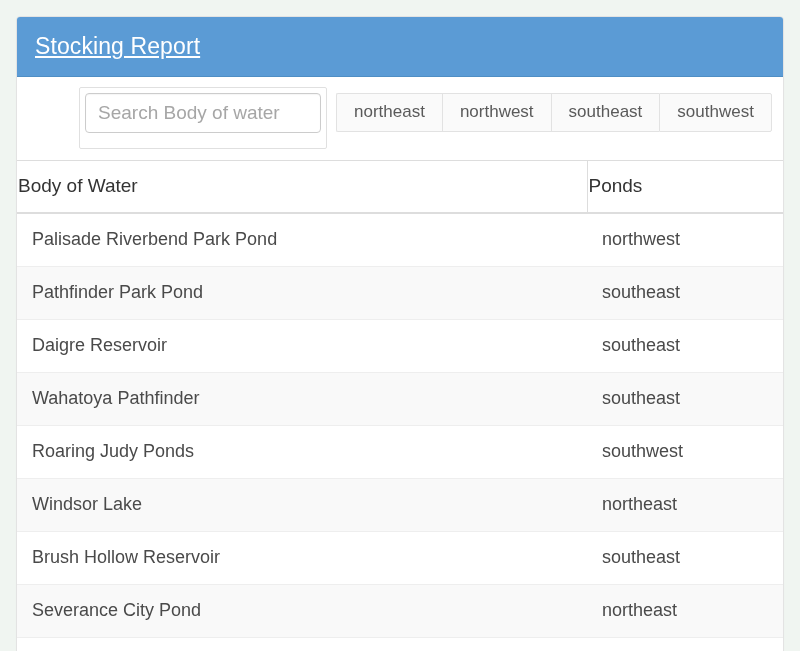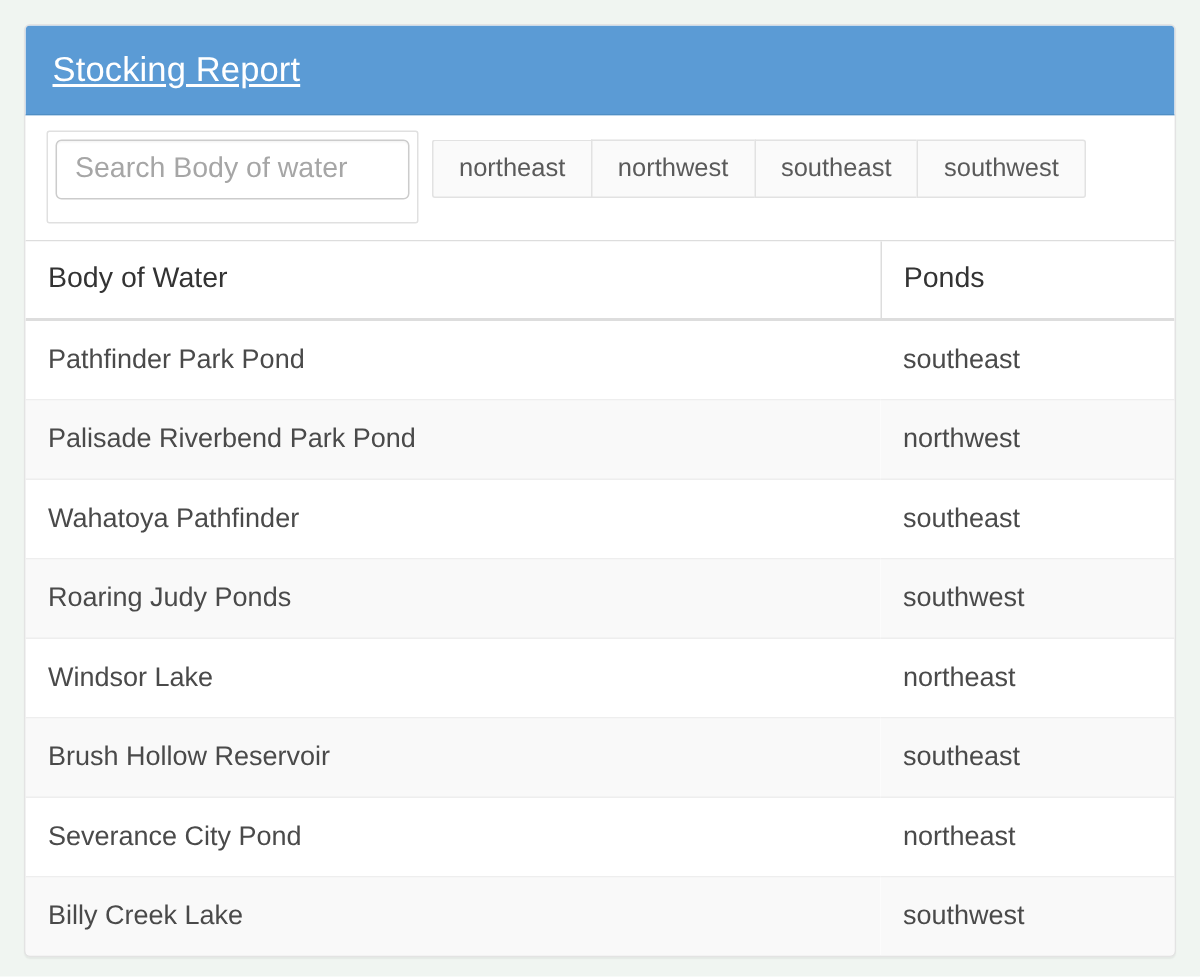--- a/index.html
+++ b/index.html
@@ -65,20 +65,21 @@
     align-items: flex-start;
   }
 
   .search-form {
     border: 1px solid #e0e0e0;
     border-radius: 2px;
     padding: 5px 5px 15px 5px;
     width: 248px;
     flex: 0 0 248px;
     background: #ffffff;
+    margin-left: 48px;
   }
   .search-input {
     display: block;
     width: 100%;
     height: 40px;
     padding: 6px 12px;
     font-size: 19px;
     font-family: "Liberation Sans", sans-serif;
     color: #555555;
     background: #ffffff;
@@ -123,21 +124,21 @@
     table-layout: fixed;
   }
   table.report col.col-water { width: 570px; }
   table.report col.col-region { width: auto; }
 
   table.report thead th {
     text-align: left;
     font-size: 19px;
     font-weight: normal;
     color: #333333;
-    padding: 14px 0 15px 15px;
+    padding: 14px 0 15px 1px;
     border-bottom: 2px solid #dddddd;
     background: #ffffff;
     vertical-align: bottom;
   }
   table.report thead th.th-water {
     border-right: 1px solid #dddddd;
   }
 
   table.report tbody td {
     font-size: 18px;
@@ -187,26 +188,30 @@
           <col class="col-region">
         </colgroup>
         <thead>
           <tr>
             <th class="th-water">Body of Water</th>
             <th class="th-region">Ponds</th>
           </tr>
         </thead>
         <tbody id="report-rows">
         <tr>
-              <td>Pathfinder Park Pond</td>
-              <td>southeast</td>
-            </tr>
-            <tr>
               <td>Palisade Riverbend Park Pond</td>
               <td>northwest</td>
+            </tr>
+            <tr>
+              <td>Pathfinder Park Pond</td>
+              <td>southeast</td>
+            </tr>
+            <tr>
+              <td>Daigre Reservoir</td>
+              <td>southeast</td>
             </tr>
             <tr>
               <td>Wahatoya Pathfinder</td>
               <td>southeast</td>
             </tr>
             <tr>
               <td>Roaring Judy Ponds</td>
               <td>southwest</td>
             </tr>
             <tr>

